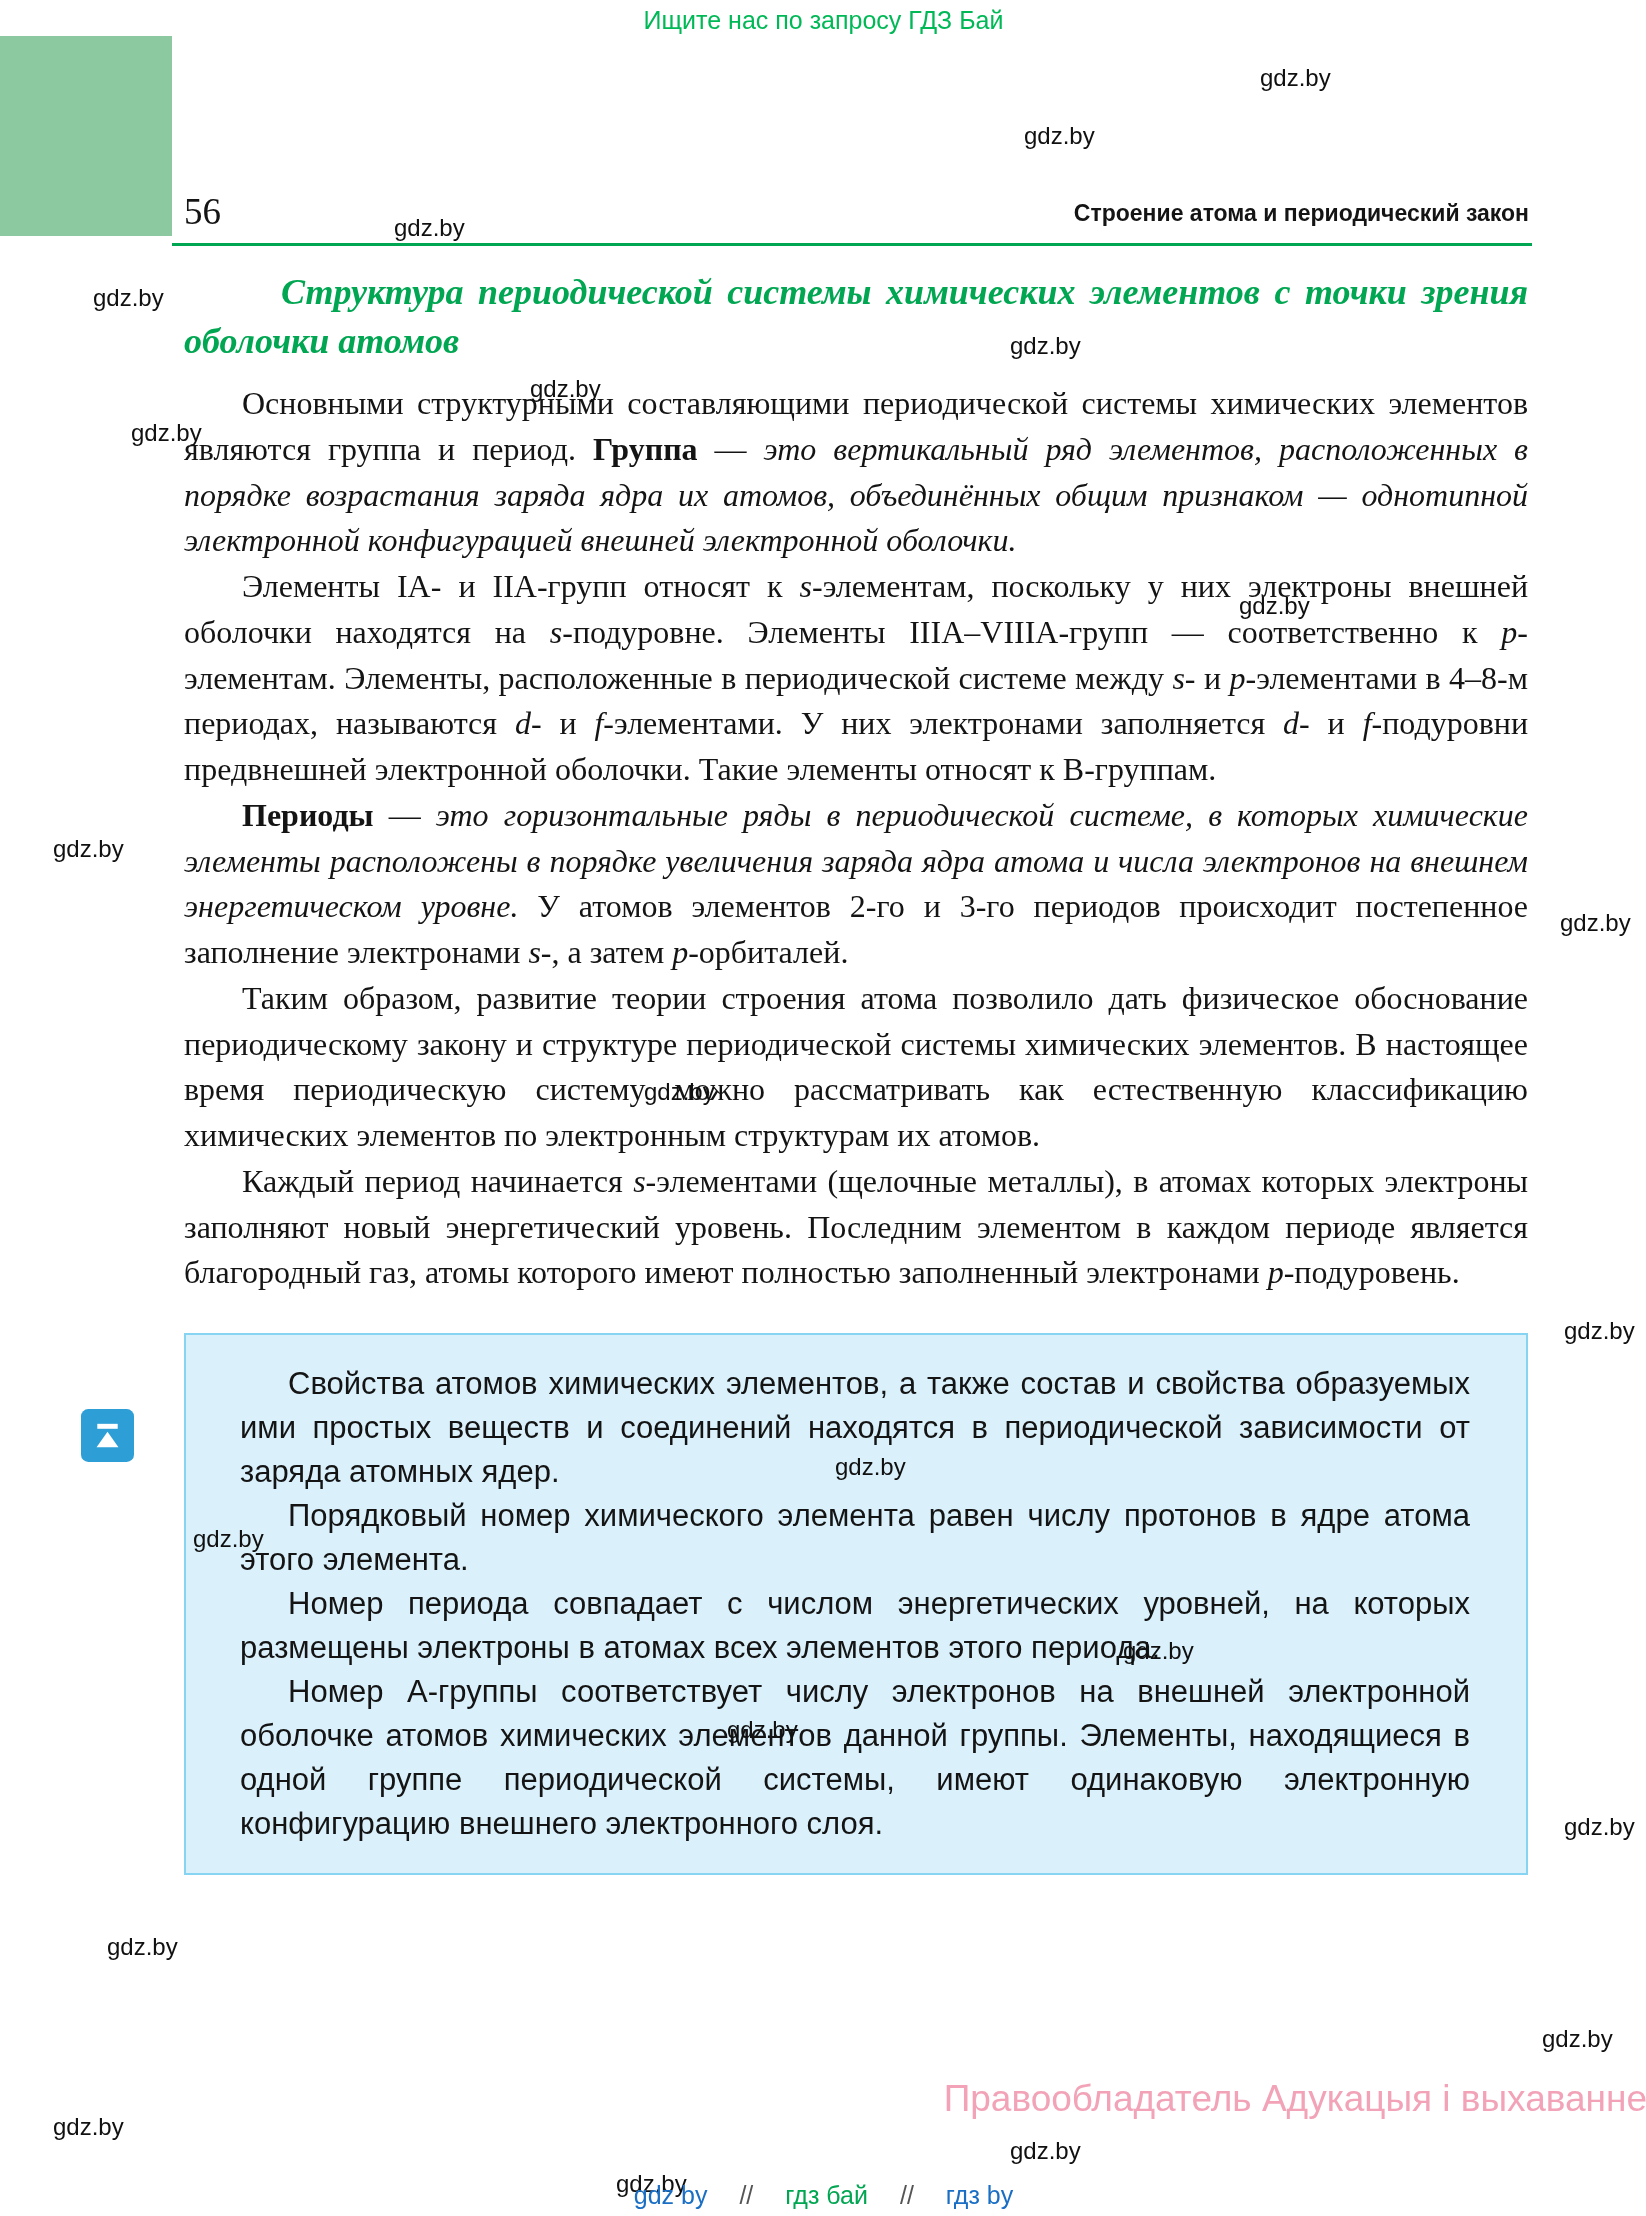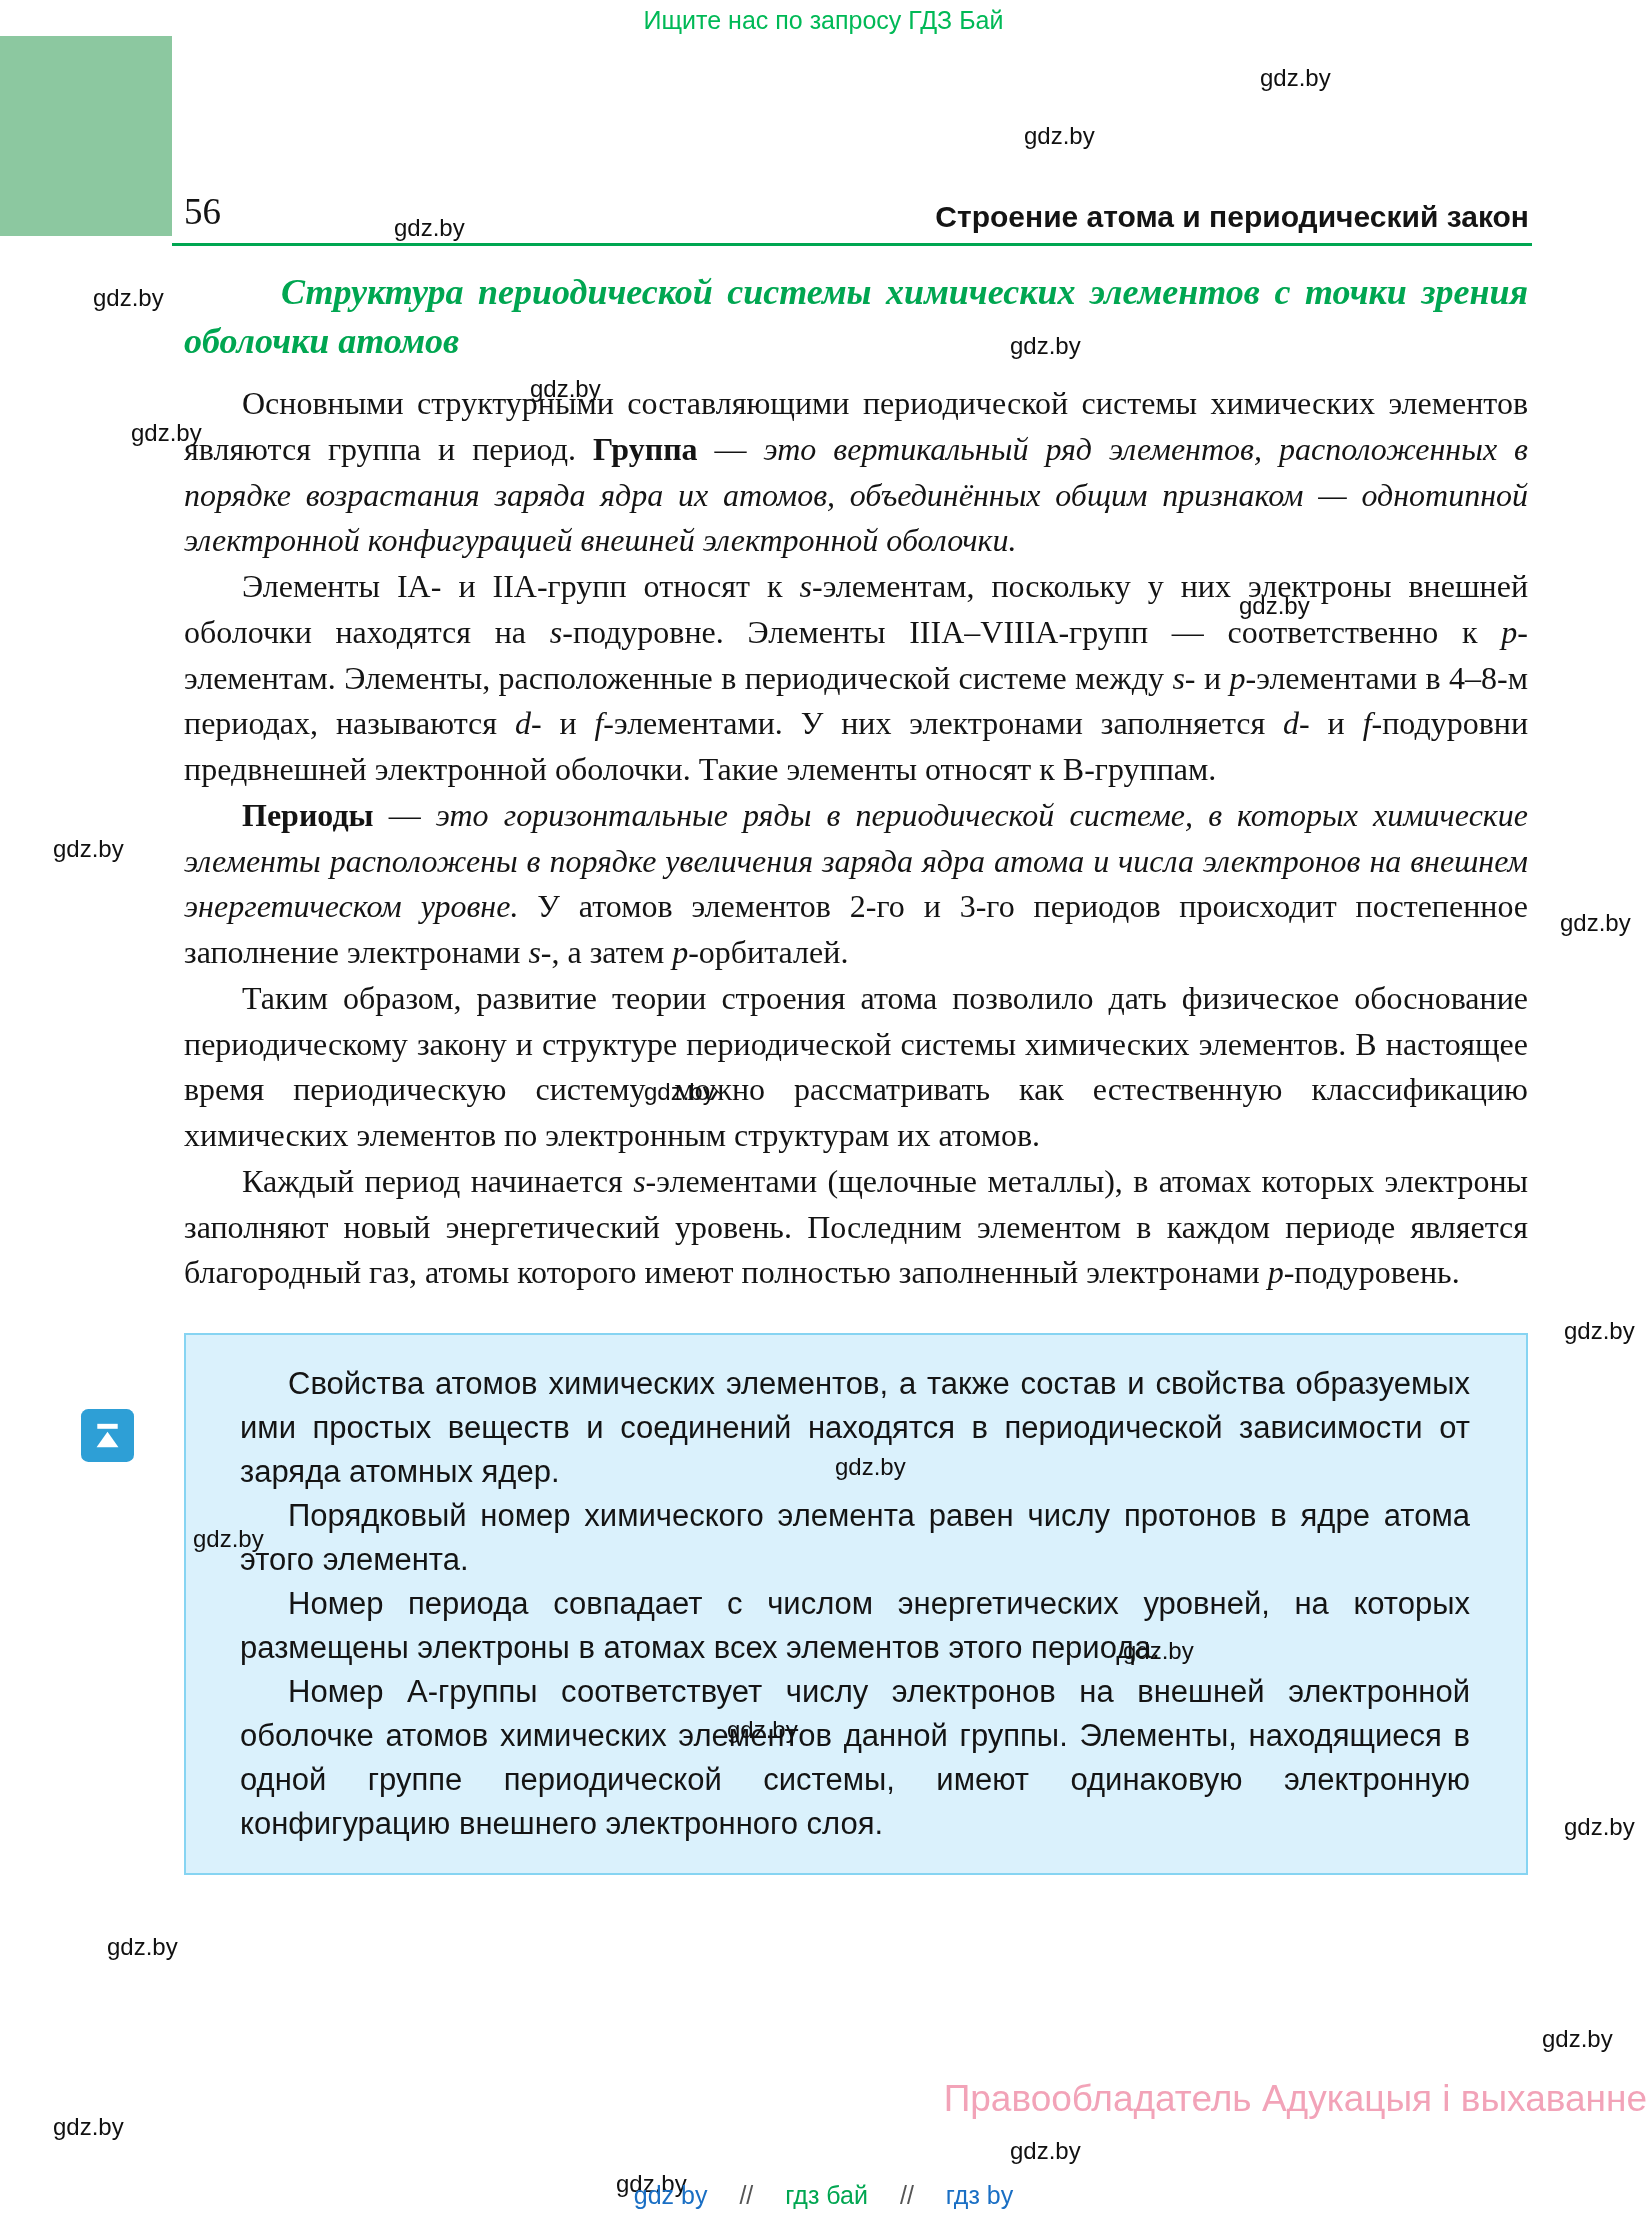--- a/index.html
+++ b/index.html
@@ -39,21 +39,21 @@
     background:var(--corner_green);
   }
   
   .page-number{
     position:absolute; left:184px; top:190px;
     font-size:37px; font-weight:normal;
     font-family:"Liberation Serif", serif;
   }
   .chapter-title{
     position:absolute; right:118px; top:200px;
-    font-size:30px; font-weight:bold;
+    font-size:23px; font-weight:bold;
     font-family:"Liberation Sans", sans-serif;
   }
   .header-rule{
     position:absolute; left:172px; top:243px;
     width:1360px; height:3.2px;
     background:var(--accent_green);
   }
   
   .content{
     position:absolute; left:184px; top:268px; width:1344px;

